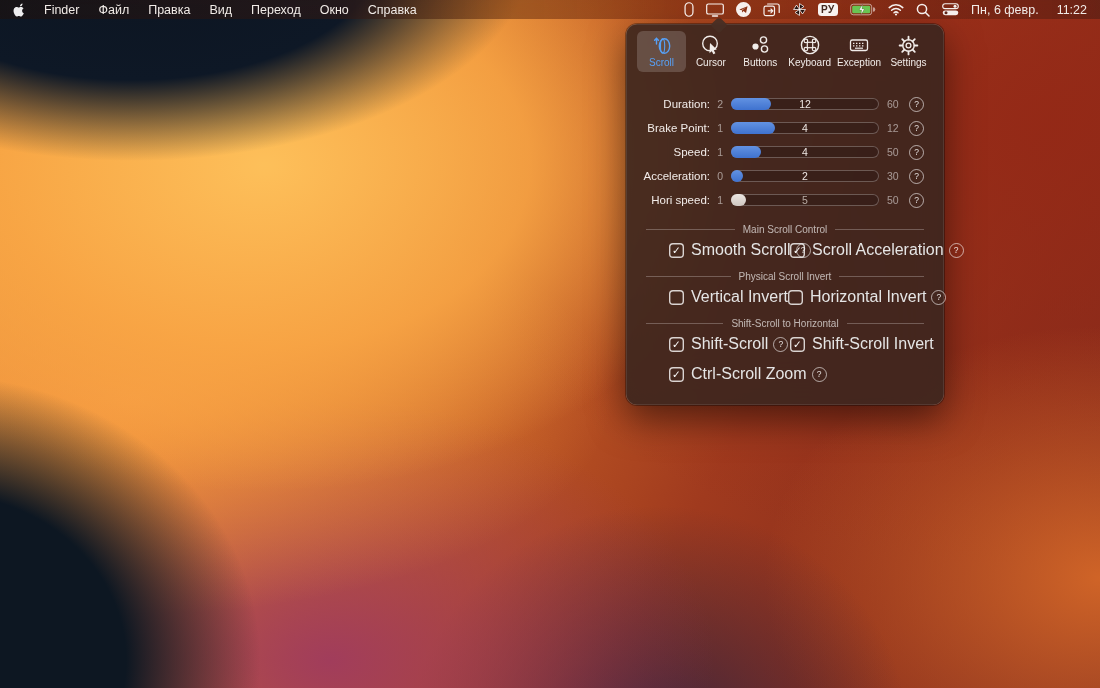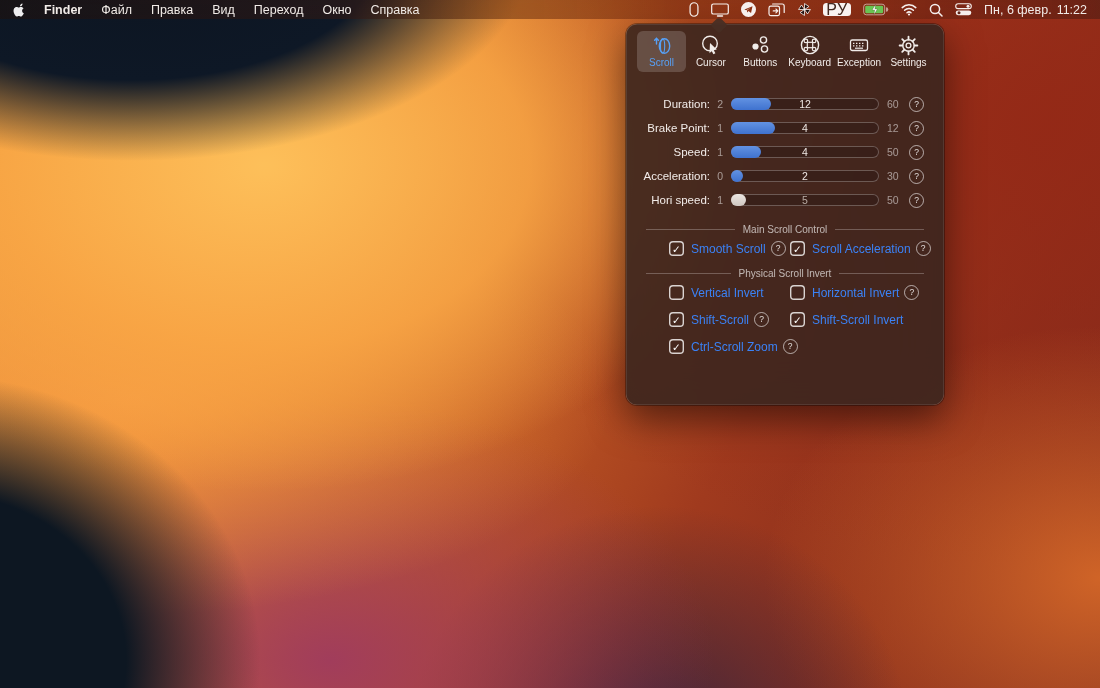--- a/index.html
+++ b/index.html
@@ -22,27 +22,27 @@
 
   
   .menubar{position:absolute;top:0;left:0;right:0;height:19px;z-index:10;
     display:flex;align-items:center;justify-content:space-between;padding:0 13px;
     background:linear-gradient(90deg, rgba(30,18,14,.62), rgba(72,30,18,.46) 45%, rgba(98,38,22,.42) 75%, rgba(62,28,22,.52));
     backdrop-filter:blur(18px) saturate(1.3);
     color:#f1ebe7;font-size:12.5px;}
   .mb-left{display:flex;align-items:center;gap:19px;}
   .mb-right{display:flex;align-items:center;gap:12px;}
   .mb-menu{cursor:default;white-space:nowrap;}
-  .bold{font-weight:700;}
+  .bold{font-weight:400;}
   .mb-icon{display:inline-flex;align-items:center;color:rgba(255,255,255,.93);}
   .mb-icon svg{display:block;}
-  .mb-lang{background:rgba(255,255,255,.94);color:#42291f;font-size:16px;font-weight:400;
+  .mb-lang{background:rgba(255,255,255,.94);color:#42291f;font-size:10px;font-weight:700;
     padding:1px 3.5px;border-radius:3.5px;letter-spacing:.4px;line-height:11px;}
   .mb-clock{white-space:nowrap;}
-  .mb-clock .time{margin-left:5px;}
+  .mb-clock .time{margin-left:18px;}
 
   
   .panel{position:absolute;left:626px;top:24px;width:318px;height:381px;z-index:5;
     background:rgba(58,38,31,.9);backdrop-filter:blur(24px) saturate(1.15);
     border-radius:11px;color:#efe9e5;
     box-shadow:0 14px 36px rgba(0,0,0,.5), inset 0 0 0 .5px rgba(255,255,255,.18), 0 0 0 1px rgba(0,0,0,.32);}
   .panel-arrow{position:absolute;top:-5px;left:87px;width:12px;height:12px;border-radius:2px;
     background:rgba(72,46,36,.95);transform:rotate(45deg);}
   .panel-inner{position:relative;height:100%;}
 
@@ -73,21 +73,21 @@
   .section{margin-top:12px;}
   .divider{display:flex;align-items:center;gap:8px;margin:0 20px;}
   .divider .line{flex:1;height:1px;background:rgba(255,255,255,.25);}
   .divider .d-title{font-size:10px;color:rgba(255,255,255,.66);white-space:nowrap;}
   .cbrow{display:flex;margin-top:6px;padding-left:43px;align-items:center;}
   .cbitem{display:flex;align-items:center;cursor:default;}
   .cbitem.col1{width:121px;}
   .cbox{width:15px;height:15px;min-width:15px;border-radius:4px;margin-right:7px;
     box-shadow:inset 0 0 0 1.4px rgba(255,255,255,.8);
     display:flex;align-items:center;justify-content:center;font-size:10.5px;color:#fff;}
-  .cb-label{font-size:12px;color:#3b82f6;white-space:nowrap;text-align:right;}
+  .cb-label{font-size:16px;color:#e5e5e5;white-space:nowrap;text-align:right;}
 </style>
 </head>
 <body>
 
 <div class="desktop"></div>
 
 <div class="menubar">
   <div class="mb-left">
       <span class="mb-icon">
         <svg viewBox="0 0 13 17" width="12" height="15">
@@ -328,20 +328,25 @@
               <span class="cb-label">Vertical Invert</span>
             </div>
             <div class="cbitem">
               <span class="cbox"></span>
               <span class="cb-label">Horizontal Invert</span>
               <span class="help">?</span>
             </div>
           </div>
         </div>
         <div class="section">
+          <div class="divider">
+            <span class="line"></span>
+            <span class="d-title">Shift-Scroll to Horizontal</span>
+            <span class="line"></span>
+          </div>
           <div class="cbrow">
             <div class="cbitem col1">
               <span class="cbox">✓</span>
               <span class="cb-label">Shift-Scroll</span>
               <span class="help">?</span>
             </div>
             <div class="cbitem">
               <span class="cbox">✓</span>
               <span class="cb-label">Shift-Scroll Invert</span>
             </div>

